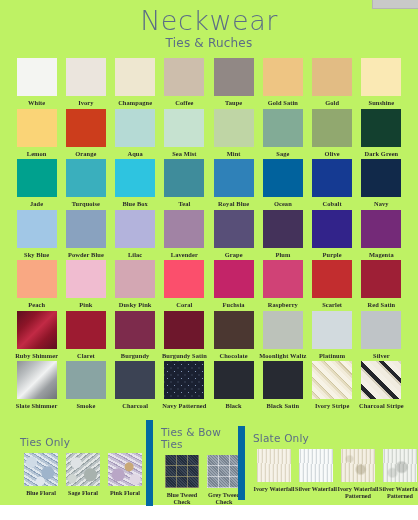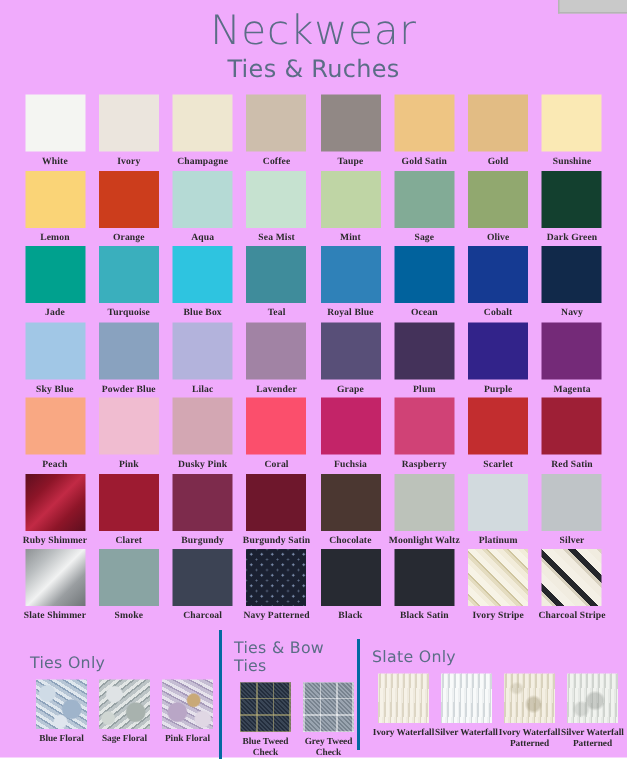--- a/index.html
+++ b/index.html
@@ -10,21 +10,21 @@
     width: 418px;
     height: 520px;
     background: #ffffff;
     font-family: "Liberation Serif", serif;
     overflow: hidden;
   }
   #page {
     position: relative;
     width: 418px;
     height: 505px;
-    background: #f0abfc;
+    background: #bef264;
   }
   
   .corner-artifact {
     position: absolute;
     top: 0;
     right: 0;
     width: 46px;
     height: 9px;
     background: #c9c9c9;
     border-left: 1px solid #b4b4b4;
@@ -38,21 +38,21 @@
     font-family: "DejaVu Sans", sans-serif;
     font-weight: 300;
     font-size: 27px;
     letter-spacing: 0.5px;
     color: #5b6d86;
     line-height: 1.08;
   }
   .subtitle {
     font-family: "DejaVu Sans", sans-serif;
     font-weight: 400;
-    font-size: 16px;
+    font-size: 12px;
     color: #5b6d86;
     margin-top: 1px;
     letter-spacing: 0.2px;
   }
 
   
   .grid {
     margin: 8px auto 0 auto;
     width: 394px;
     display: grid;
@@ -88,21 +88,21 @@
     position: absolute;
     left: 12px;
     top: 420px;
     width: 394px;
     display: flex;
     align-items: center;
   }
   .panel {
     padding: 6px 0 0 8px;
   }
-  .panel + .panel { border-left: 2px solid #0369a1; }
+  .panel + .panel { border-left: 7px solid #0369a1; }
   .panel-title {
     font-family: "DejaVu Sans", sans-serif;
     font-size: 10.5px;
     color: #5b6d86;
     margin-bottom: 5px;
     letter-spacing: 0.2px;
   }
   .panel-row {
     display: flex;
   }

